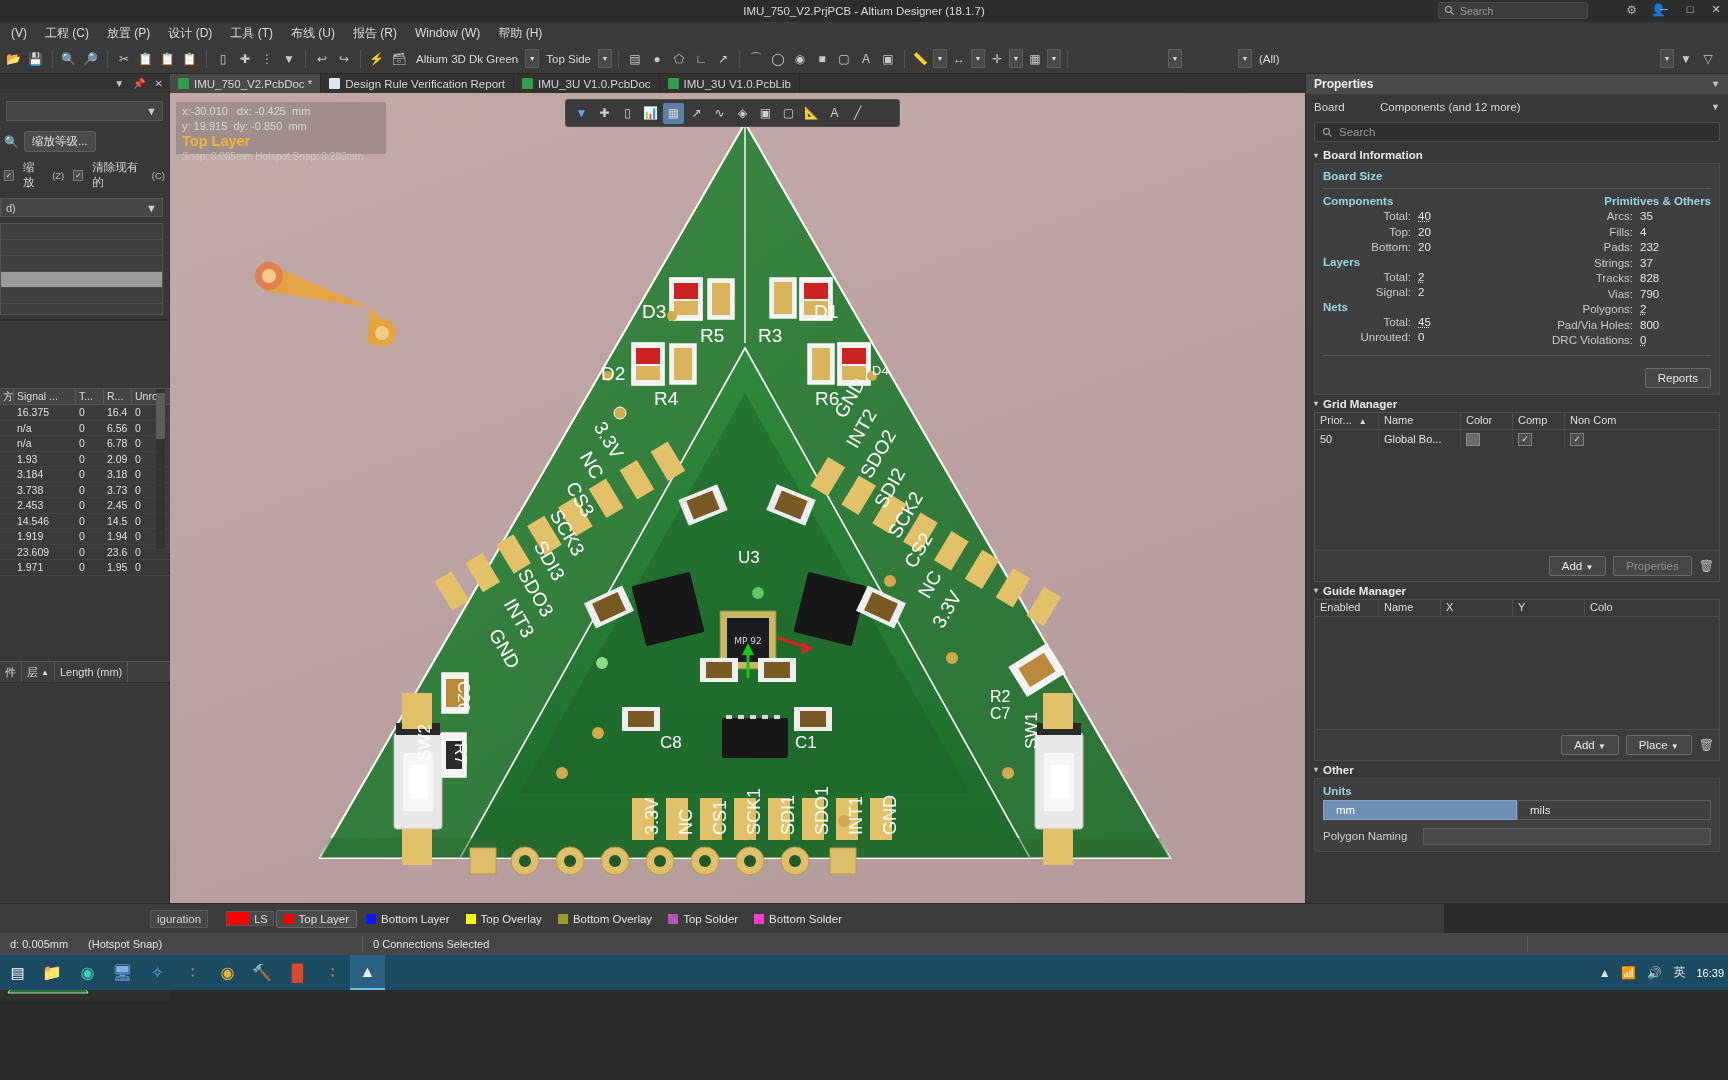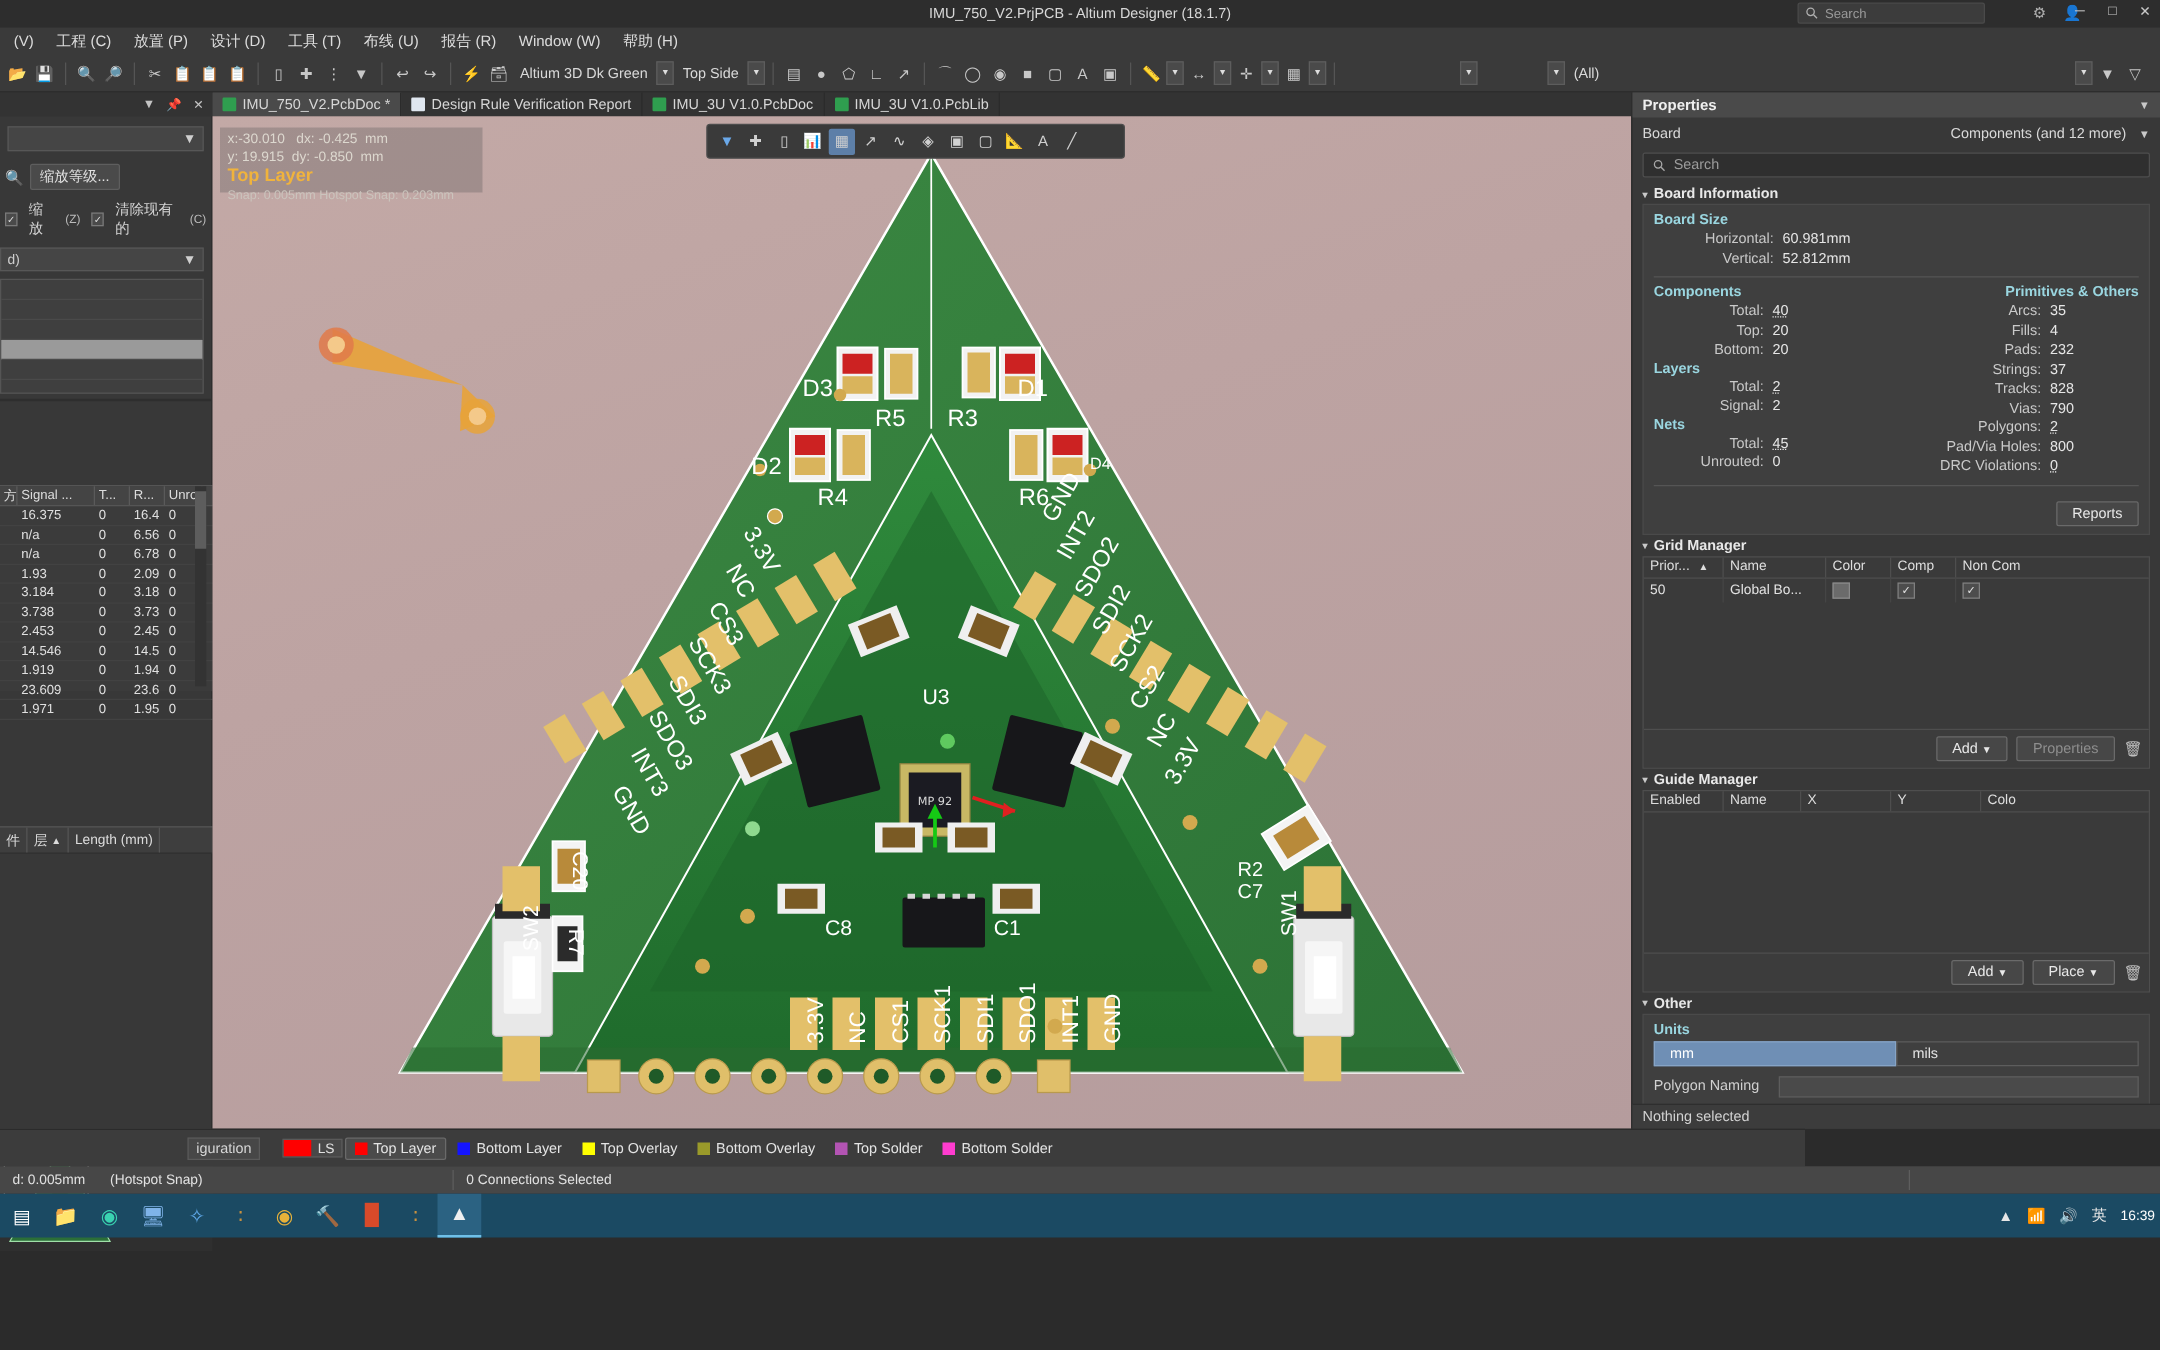--- a/index.html
+++ b/index.html
@@ -144,21 +144,21 @@
     align-items:center; gap:11px; font-size:12px; color:#e6e6e6;}
   .clock { font-size:11px; line-height:12px; text-align:center; color:#fff; }
 
   
   .props { position:absolute; left:1305px; top:74px; width:423px; height:829px;
     background:#383838; border-left:1px solid #2b2b2b; }
   .props-title { height:20px; background:#4a4a4a; display:flex; align-items:center;
     padding:0 8px; font-size:12px; font-weight:bold; color:#efefef; justify-content:space-between;}
   .prow-board { display:flex; align-items:center; height:26px; padding:0 8px; gap:10px;}
   .prow-board .k { font-size:11.5px; color:#d9d9d9; width:56px; }
-  .prow-board .v { font-size:11.5px; color:#d9d9d9; flex:1; text-align:right;}
+  .prow-board .v { font-size:11.5px; color:#d9d9d9; flex:1; }
   .psearch { margin:2px 8px 4px 8px; height:20px; background:#2f2f2f; border:1px solid #4e4e4e;
     border-radius:2px; display:flex; align-items:center; gap:6px; padding:0 7px;}
   .psearch .ph { font-size:11.5px; color:#9c9c9c;}
   .sect-hdr { font-size:11.5px; font-weight:bold; color:#e8e8e8; padding:3px 8px 2px 8px;
     display:flex; align-items:center; gap:5px;}
   .tri { font-size:8px; color:#c9c9c9; }
   .sect-body { margin:0 8px; background:#3f3f3f; border:1px solid #4a4a4a; padding:6px 8px;}
   .grp-title { font-size:11.5px; font-weight:bold; color:#9ad6e0; margin-bottom:2px;}
   .kv { display:flex; font-size:11.5px; line-height:15.5px; }
   .kv .k { color:#c9c9c9; text-align:right; }
@@ -760,30 +760,20 @@
       </svg>
     <span class="ph">Search</span>
   </div>
 
   <div class="sect-hdr">
     <span class="tri">▾</span>
     <span>Board Information</span>
   </div>
   <div class="sect-body">
     <div class="grp-title">Board Size</div>
-    <div id="bi-size">
-        <div class="kv">
-          <span class="k" style="width:96px">Horizontal:</span>
-          <span class="v">60.981mm</span>
-        </div>
-        <div class="kv">
-          <span class="k" style="width:96px">Vertical:</span>
-          <span class="v">52.812mm</span>
-        </div>
-      </div>
     <div class="hr"></div>
     <div class="twocol">
       <div class="col">
         <div class="grp-title">Components</div>
         <div id="bi-comp">
             <div class="kv">
               <span class="k" style="width:88px">Total:</span>
               <span class="v link">40</span>
             </div>
             <div class="kv">
@@ -936,21 +926,20 @@
     <div class="units">
       <div class="unit on">mm</div>
       <div class="unit">mils</div>
     </div>
     <div class="polyrow">
       <span>Polygon Naming</span>
       <span class="polyinput"></span>
     </div>
   </div>
 
-  <div class="nothing">Nothing selected</div>
 </div>
 
 <div class="layerbar">
   <div style="width:182px"></div>
   <div class="lcfg">iguration</div>
   <div class="lschip">
     <span class="sw" id="ls-sw" style="background: rgb(255, 0, 0);"></span>
     <span class="t">LS</span>
   </div>
   <div id="layer-items" style="display:flex;align-items:center">

